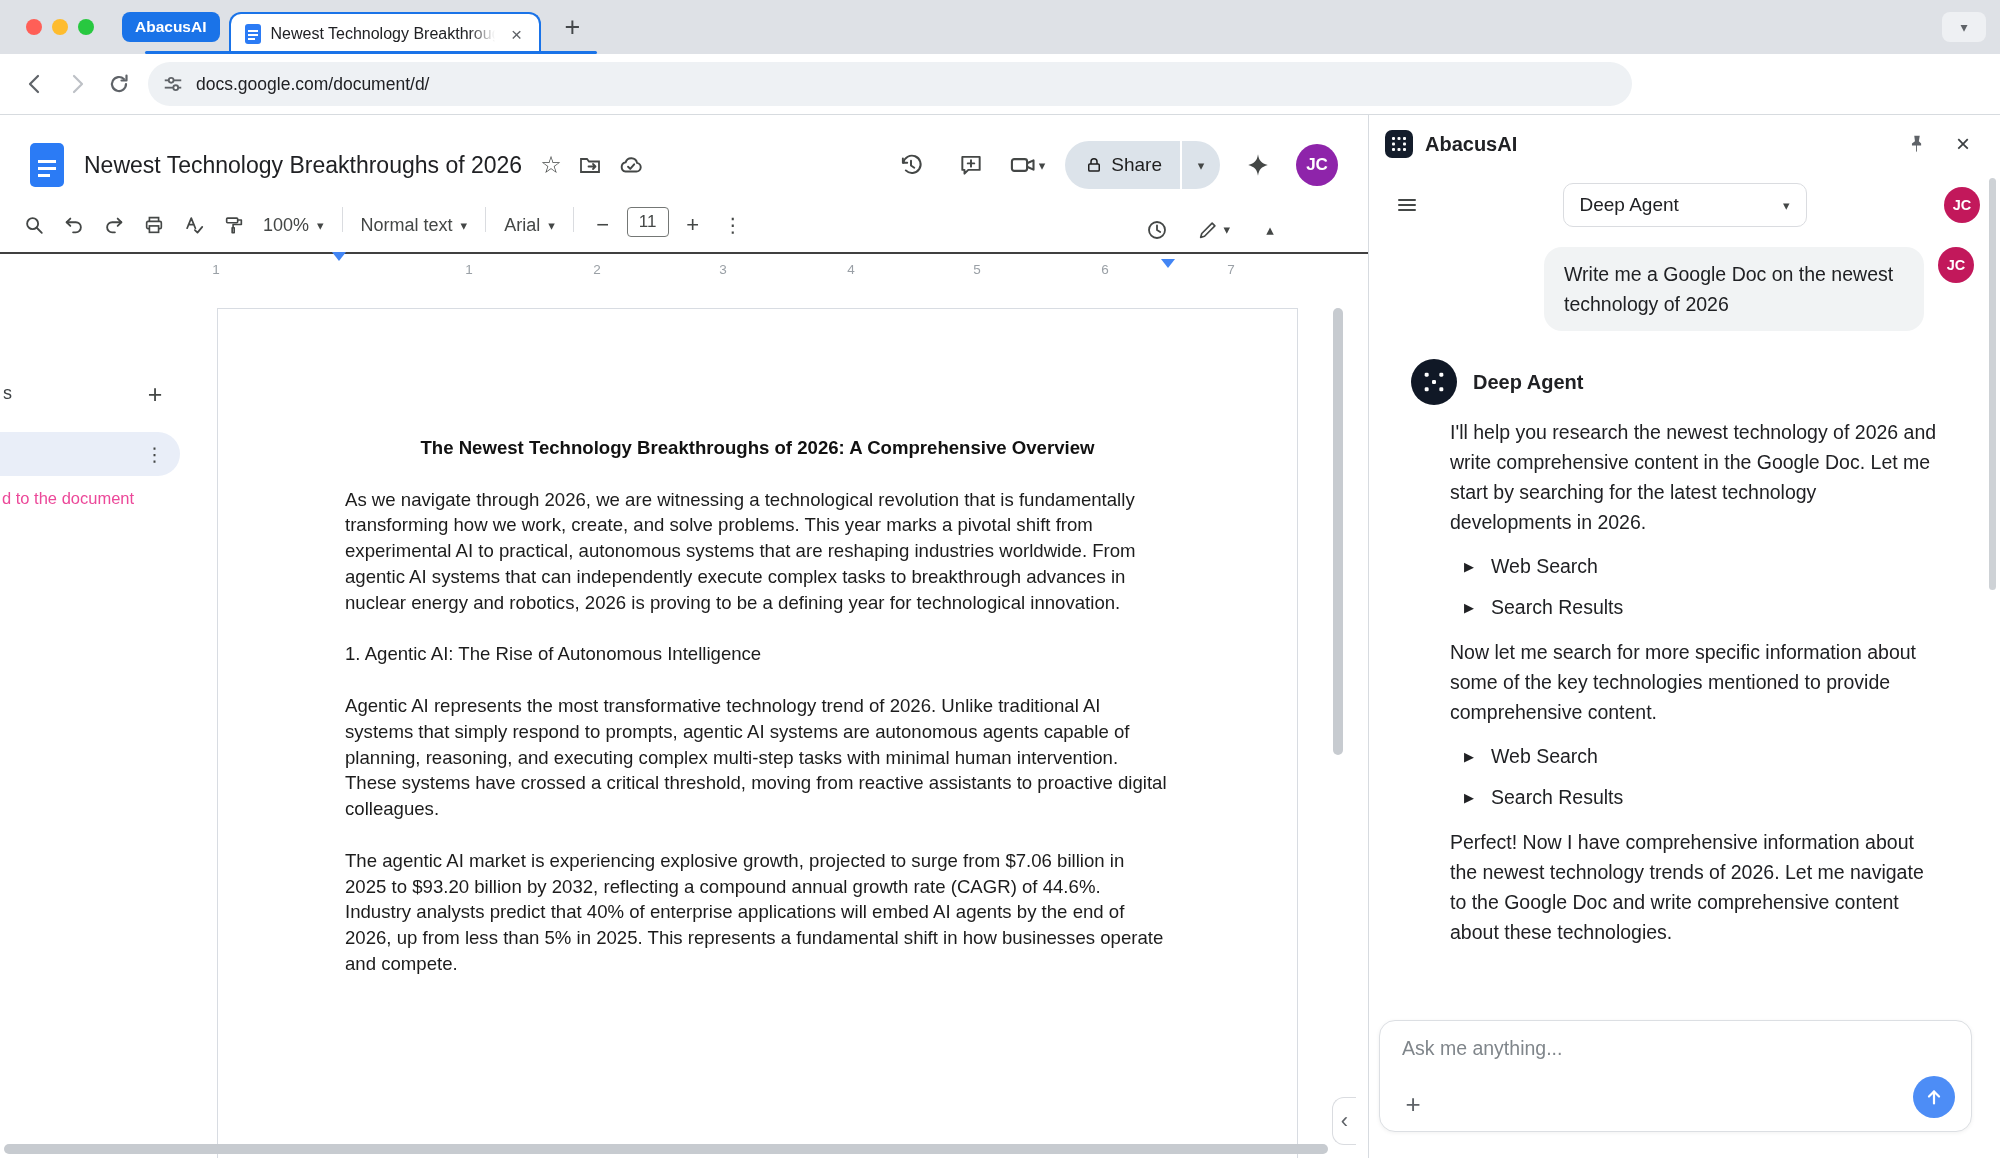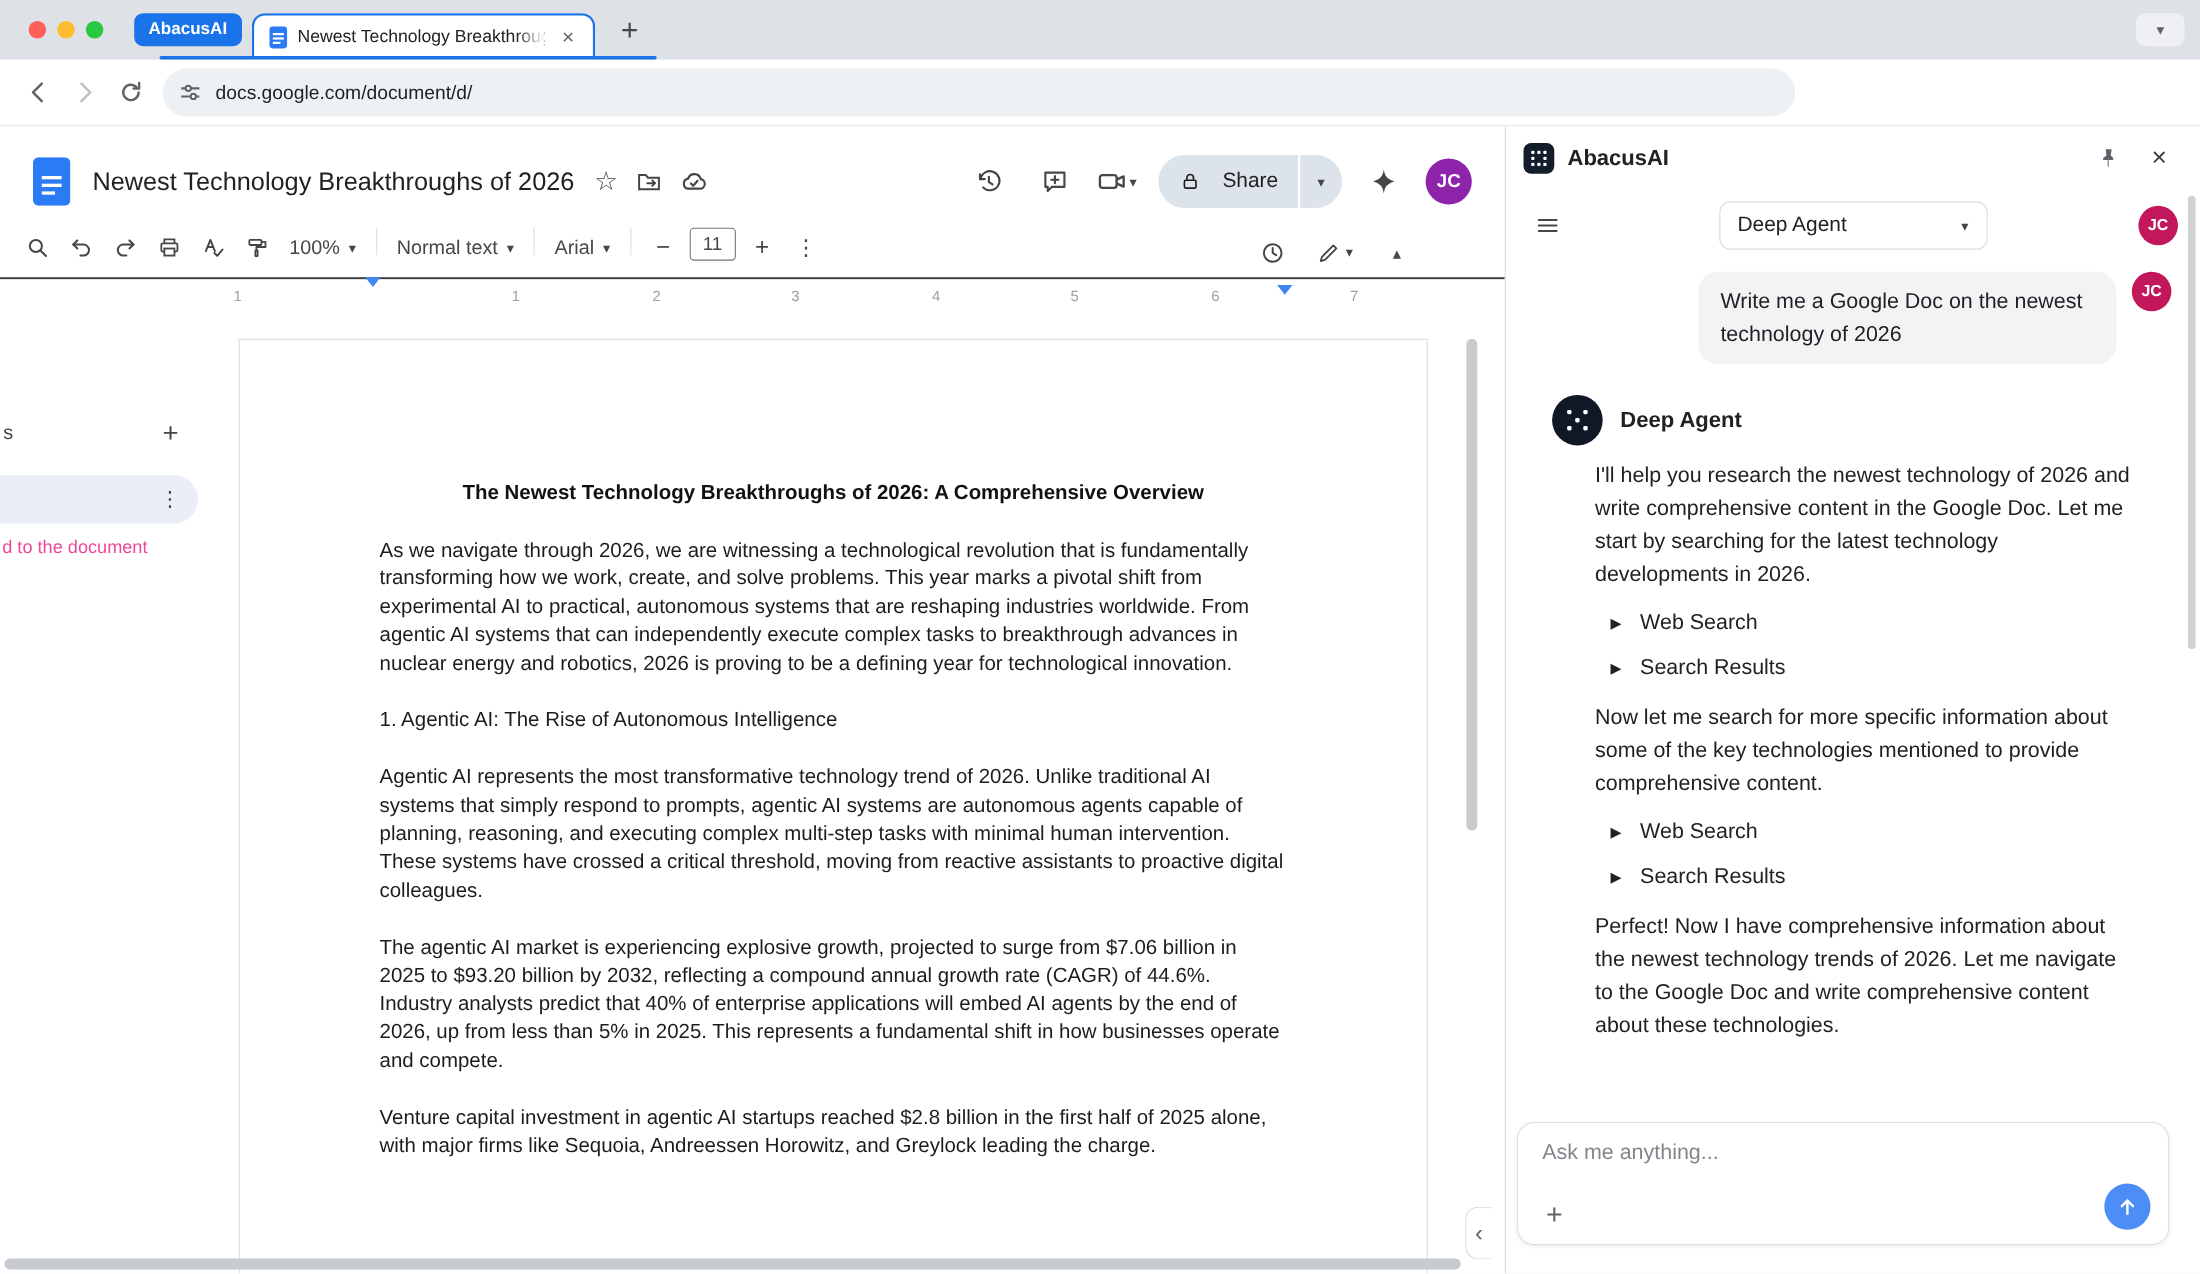--- a/index.html
+++ b/index.html
@@ -47,21 +47,21 @@
   .title-row{display:flex;align-items:center;gap:18px}
   .doc-title-text{font-size:23px;color:#202124;white-space:nowrap}
   .title-icons{display:flex;gap:16px;color:#444746;align-items:center}
   .menu-row{display:flex;margin-left:-13px;margin-top:3px}
   .menu-item{font-size:19px;color:#202124;padding:2px 13px;border-radius:6px;white-space:nowrap}
   .header-right{display:flex;align-items:center;gap:16px;padding-right:14px;color:#444746}
   .hdr-icon{width:44px;height:44px;border-radius:50%;display:flex;align-items:center;justify-content:center;color:#444746}
   .video-group{display:flex;align-items:center;gap:2px;color:#444746}
   .dd-caret{font-size:13px;color:#444746}
   .share{display:flex;align-items:center;margin-left:4px}
-  .share-main{height:48px;background:#dce3ea;border-radius:24px 0 0 24px;display:flex;align-items:center;gap:20px;
+  .share-main{height:48px;background:#dce3ea;border-radius:24px 0 0 24px;display:flex;align-items:center;gap:8px;
     padding:0 18px 0 20px;font-size:19px;color:#1f1f1f}
   .share-dd{height:48px;width:38px;background:#dce3ea;border-radius:0 24px 24px 0;margin-left:2px;
     display:flex;align-items:center;justify-content:center;color:#1f1f1f}
   .avatar{width:42px;height:42px;border-radius:50%;background:#8e24aa;color:#fff;display:flex;align-items:center;
     justify-content:center;font-size:17px;font-weight:bold;flex:none}
 
   
   .toolbar{height:47px;display:flex;padding:0 14px;border-bottom:2px solid #404040;flex:none}
   .tb-icon{width:36px;height:36px;border-radius:6px;display:flex;align-items:center;justify-content:center;color:#444746;margin:0 2px;flex:none}
   .tb-sep{width:1px;height:25px;background:#dadce0;margin:0 9px;flex:none}
@@ -370,21 +370,20 @@
       </div>
       <span class="outline-hint-frag">d to the document</span>
 
       <div class="page">
 
       <div class="doc-par doc-title">The Newest Technology Breakthroughs of 2026: A Comprehensive Overview</div>
           <div class="doc-par doc-body">As we navigate through 2026, we are witnessing a technological revolution that is fundamentally transforming how we work, create, and solve problems. This year marks a pivotal shift from experimental AI to practical, autonomous systems that are reshaping industries worldwide. From agentic AI systems that can independently execute complex tasks to breakthrough advances in nuclear energy and robotics, 2026 is proving to be a defining year for technological innovation.</div>
           <div class="doc-par doc-body">1. Agentic AI: The Rise of Autonomous Intelligence</div>
           <div class="doc-par doc-body">Agentic AI represents the most transformative technology trend of 2026. Unlike traditional AI systems that simply respond to prompts, agentic AI systems are autonomous agents capable of planning, reasoning, and executing complex multi-step tasks with minimal human intervention. These systems have crossed a critical threshold, moving from reactive assistants to proactive digital colleagues.</div>
           <div class="doc-par doc-body">The agentic AI market is experiencing explosive growth, projected to surge from $7.06 billion in 2025 to $93.20 billion by 2032, reflecting a compound annual growth rate (CAGR) of 44.6%. Industry analysts predict that 40% of enterprise applications will embed AI agents by the end of 2026, up from less than 5% in 2025. This represents a fundamental shift in how businesses operate and compete.</div>
-          <div class="doc-par doc-body">Venture capital investment in agentic AI startups reached $2.8 billion in the first half of 2025 alone, with major firms like Sequoia, Andreessen Horowitz, and Greylock leading the charge.</div>
         </div>
 
       <div class="v-scroll"></div>
       <div class="h-scroll"></div>
       <div class="collapse-btn">‹</div>
     </div>
   </div>
 
   <aside class="panel">
     <div class="panel-header">

